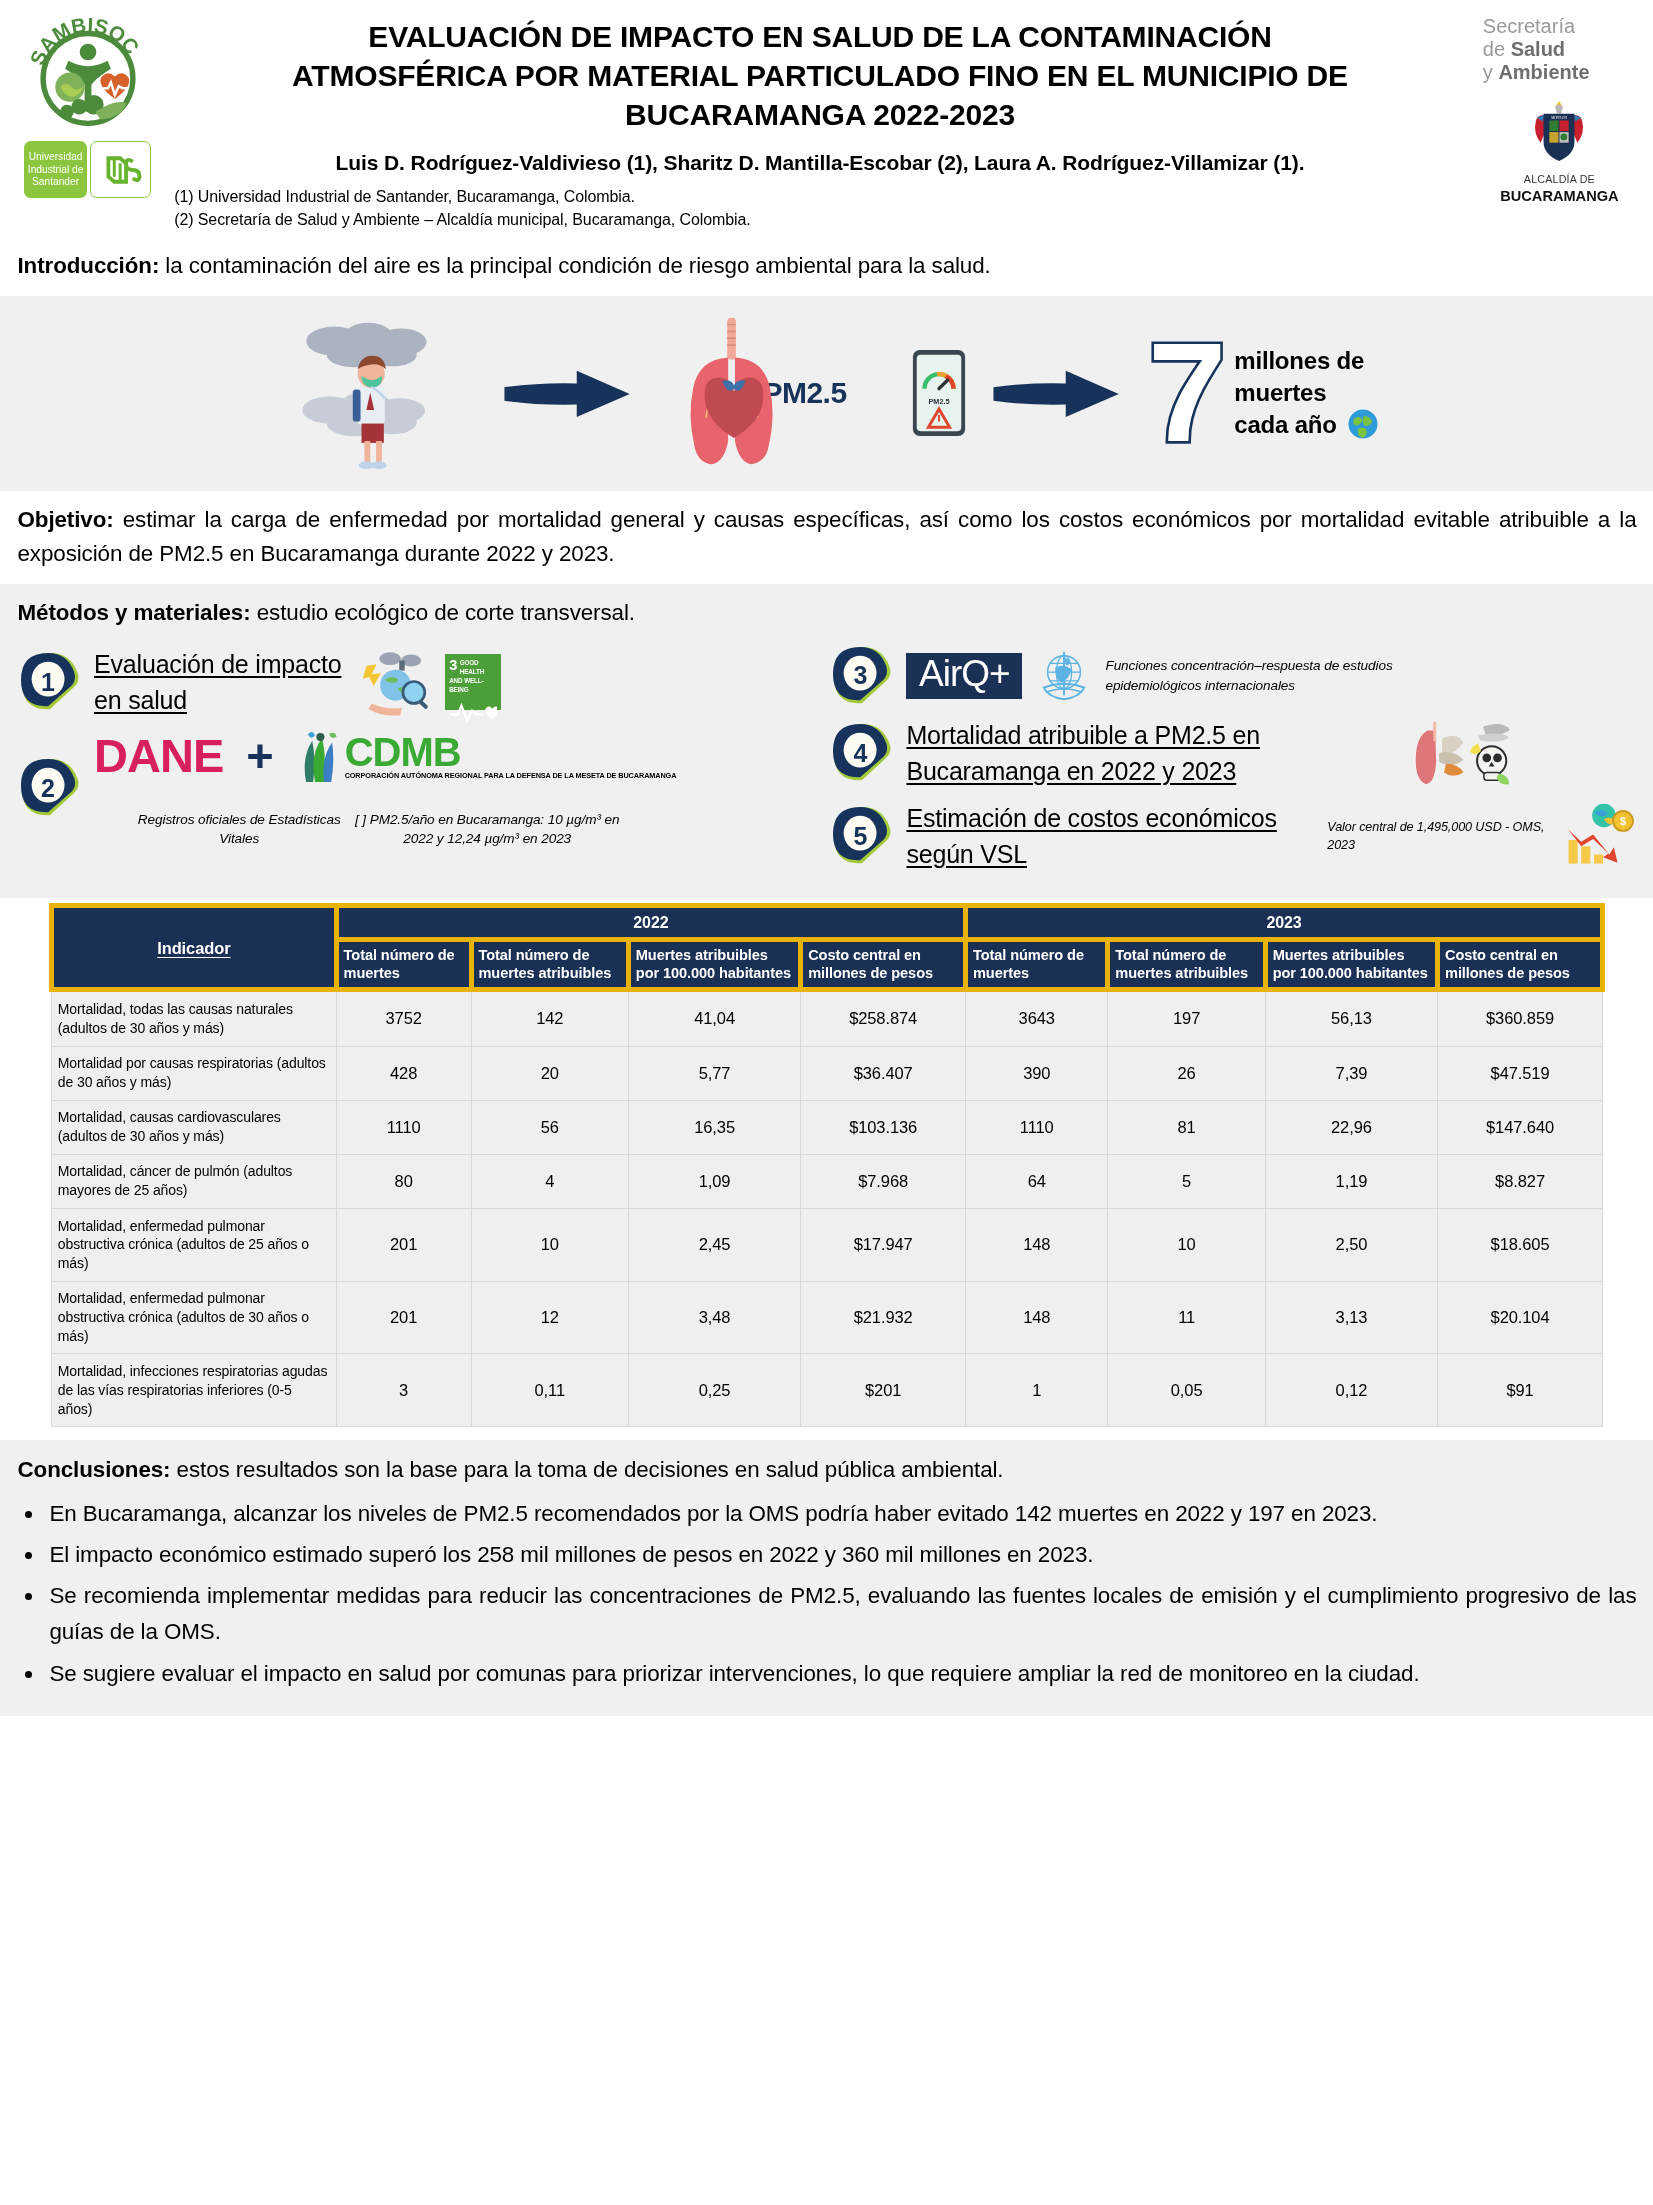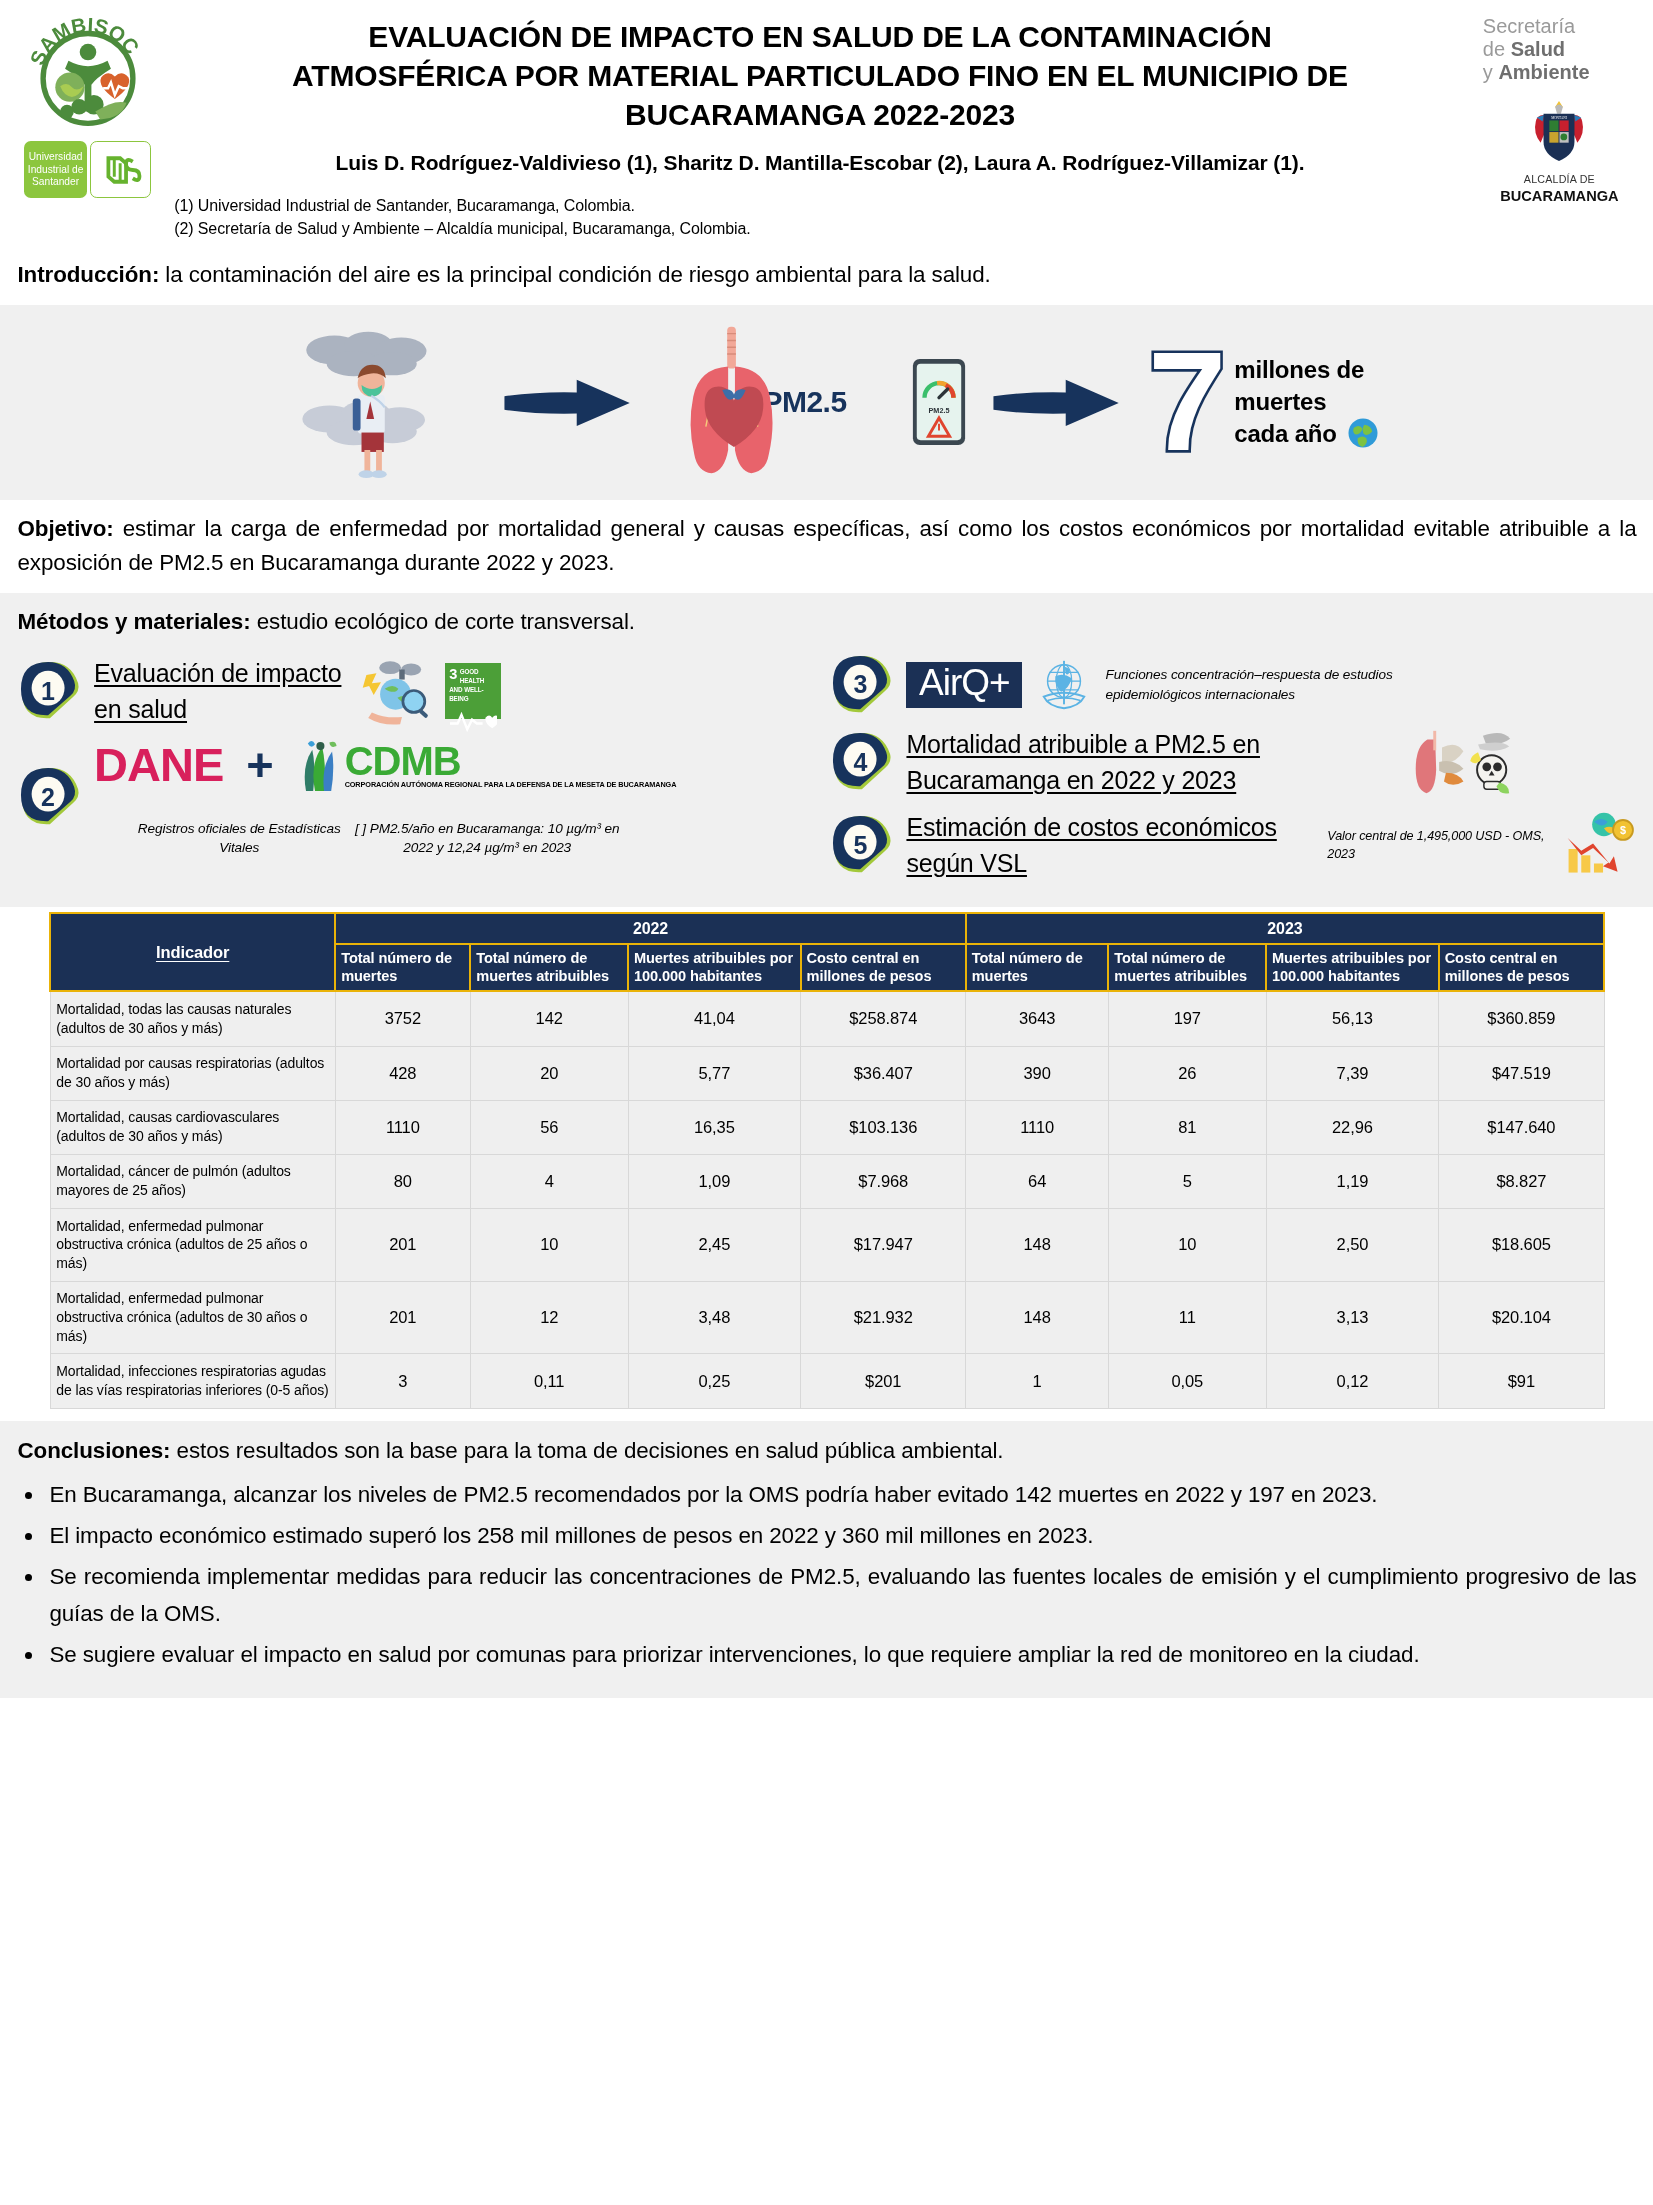--- a/index.html
+++ b/index.html
@@ -19,21 +19,21 @@
   .uis-green{background:#8CC63E;border-radius:6.8px;flex:1;display:flex;align-items:center;justify-content:center;
              color:#fff;font-size:10.2px;line-height:1.22;text-align:center;padding:1.9px;}
   .uis-white{background:#fff;border:1.5px solid #8CC63E;border-radius:6.8px;flex:1;margin-left:2.9px;display:flex;align-items:center;justify-content:center;}
 
   .title-block{flex:1;display:flex;flex-direction:column;align-items:center;padding-top:3.9px;}
   .poster-title{
     font-weight:bold;font-size:30px;line-height:1.30;text-align:center;letter-spacing:-0.2px;
     max-width:1114px;
   }
   .authors{font-weight:bold;font-size:21px;margin-top:16.5px;text-align:center;letter-spacing:-0.1px;}
-  .affils{margin-top:20px;font-size:16px;line-height:1.42;align-self:flex-start;margin-left:6.8px;letter-spacing:-0.1px;}
+  .affils{margin-top:11px;font-size:16px;line-height:1.42;align-self:flex-start;margin-left:6.8px;letter-spacing:-0.1px;}
 
   .logo-right{width:160px;flex:0 0 160px;display:flex;flex-direction:column;align-items:center;padding-top:1.9px;}
   .secretaria{color:#9a9a9a;font-size:20px;line-height:1.15;text-align:left;width:100%;padding-left:6.8px;}
   .secretaria b{color:#6f6f6f;}
   .shield{width:58px;height:73px;margin-top:12.6px;position:relative;}
   .alcaldia-txt{font-size:10.7px;letter-spacing:0.2px;color:#333;margin-top:2.9px;text-align:center;line-height:1.3;}
   .alcaldia-txt .big{font-weight:bold;font-size:14.6px;color:#111;letter-spacing:0px;}
 
   
   .band-white{background:#ffffff;}
@@ -72,21 +72,21 @@
   .cdmb{color:#3AAA35;font-size:40px;font-weight:bold;letter-spacing:-1px;line-height:1;}
   .cdmb-sub{font-size:7.3px;font-weight:bold;line-height:1.15;letter-spacing:-0.1px;}
   .sdg3{width:56px;height:56px;background:#4C9F38;color:#fff;padding:3.9px;box-sizing:border-box;}
   .sdg3 .n{font-size:14.6px;font-weight:bold;line-height:1;float:left;margin-right:2.4px;}
   .sdg3 .t{font-size:6.3px;font-weight:bold;line-height:1.08;letter-spacing:-0.1px;}
 
   
   .tablewrap{background:#fff;padding:4.9px 49px 12.6px 49px;}
   table.results{border-collapse:collapse;width:100%;table-layout:fixed;}
   table.results th{background:#1b3055;color:#fff;font-weight:bold;font-size:14.6px;line-height:1.22;
-                   border:2px solid #eab308;padding:4.9px 4.9px;vertical-align:middle;letter-spacing:-0.1px;}
+                   border:5px solid #eab308;padding:4.9px 4.9px;vertical-align:middle;letter-spacing:-0.1px;}
   table.results th.yr{font-size:16px;text-align:center;}
   table.results th.ind{font-size:16.5px;text-align:center;text-decoration:underline;text-underline-offset:2.9px;}
   table.results th.sub{text-align:left;}
   table.results td{background:#efefef;border:1px solid #d8d8d8;font-size:16.5px;padding:7.8px 5.8px;
                    text-align:center;vertical-align:middle;letter-spacing:-0.1px;}
   table.results td.ind{text-align:left;font-size:14px;line-height:1.34;}
 
   
   .concl{background:#f0f0f0;padding:12.6px 17.5px 19.5px 17.5px;}
   .concl-lead{font-size:22.4px;line-height:1.5;letter-spacing:-0.1px;}

